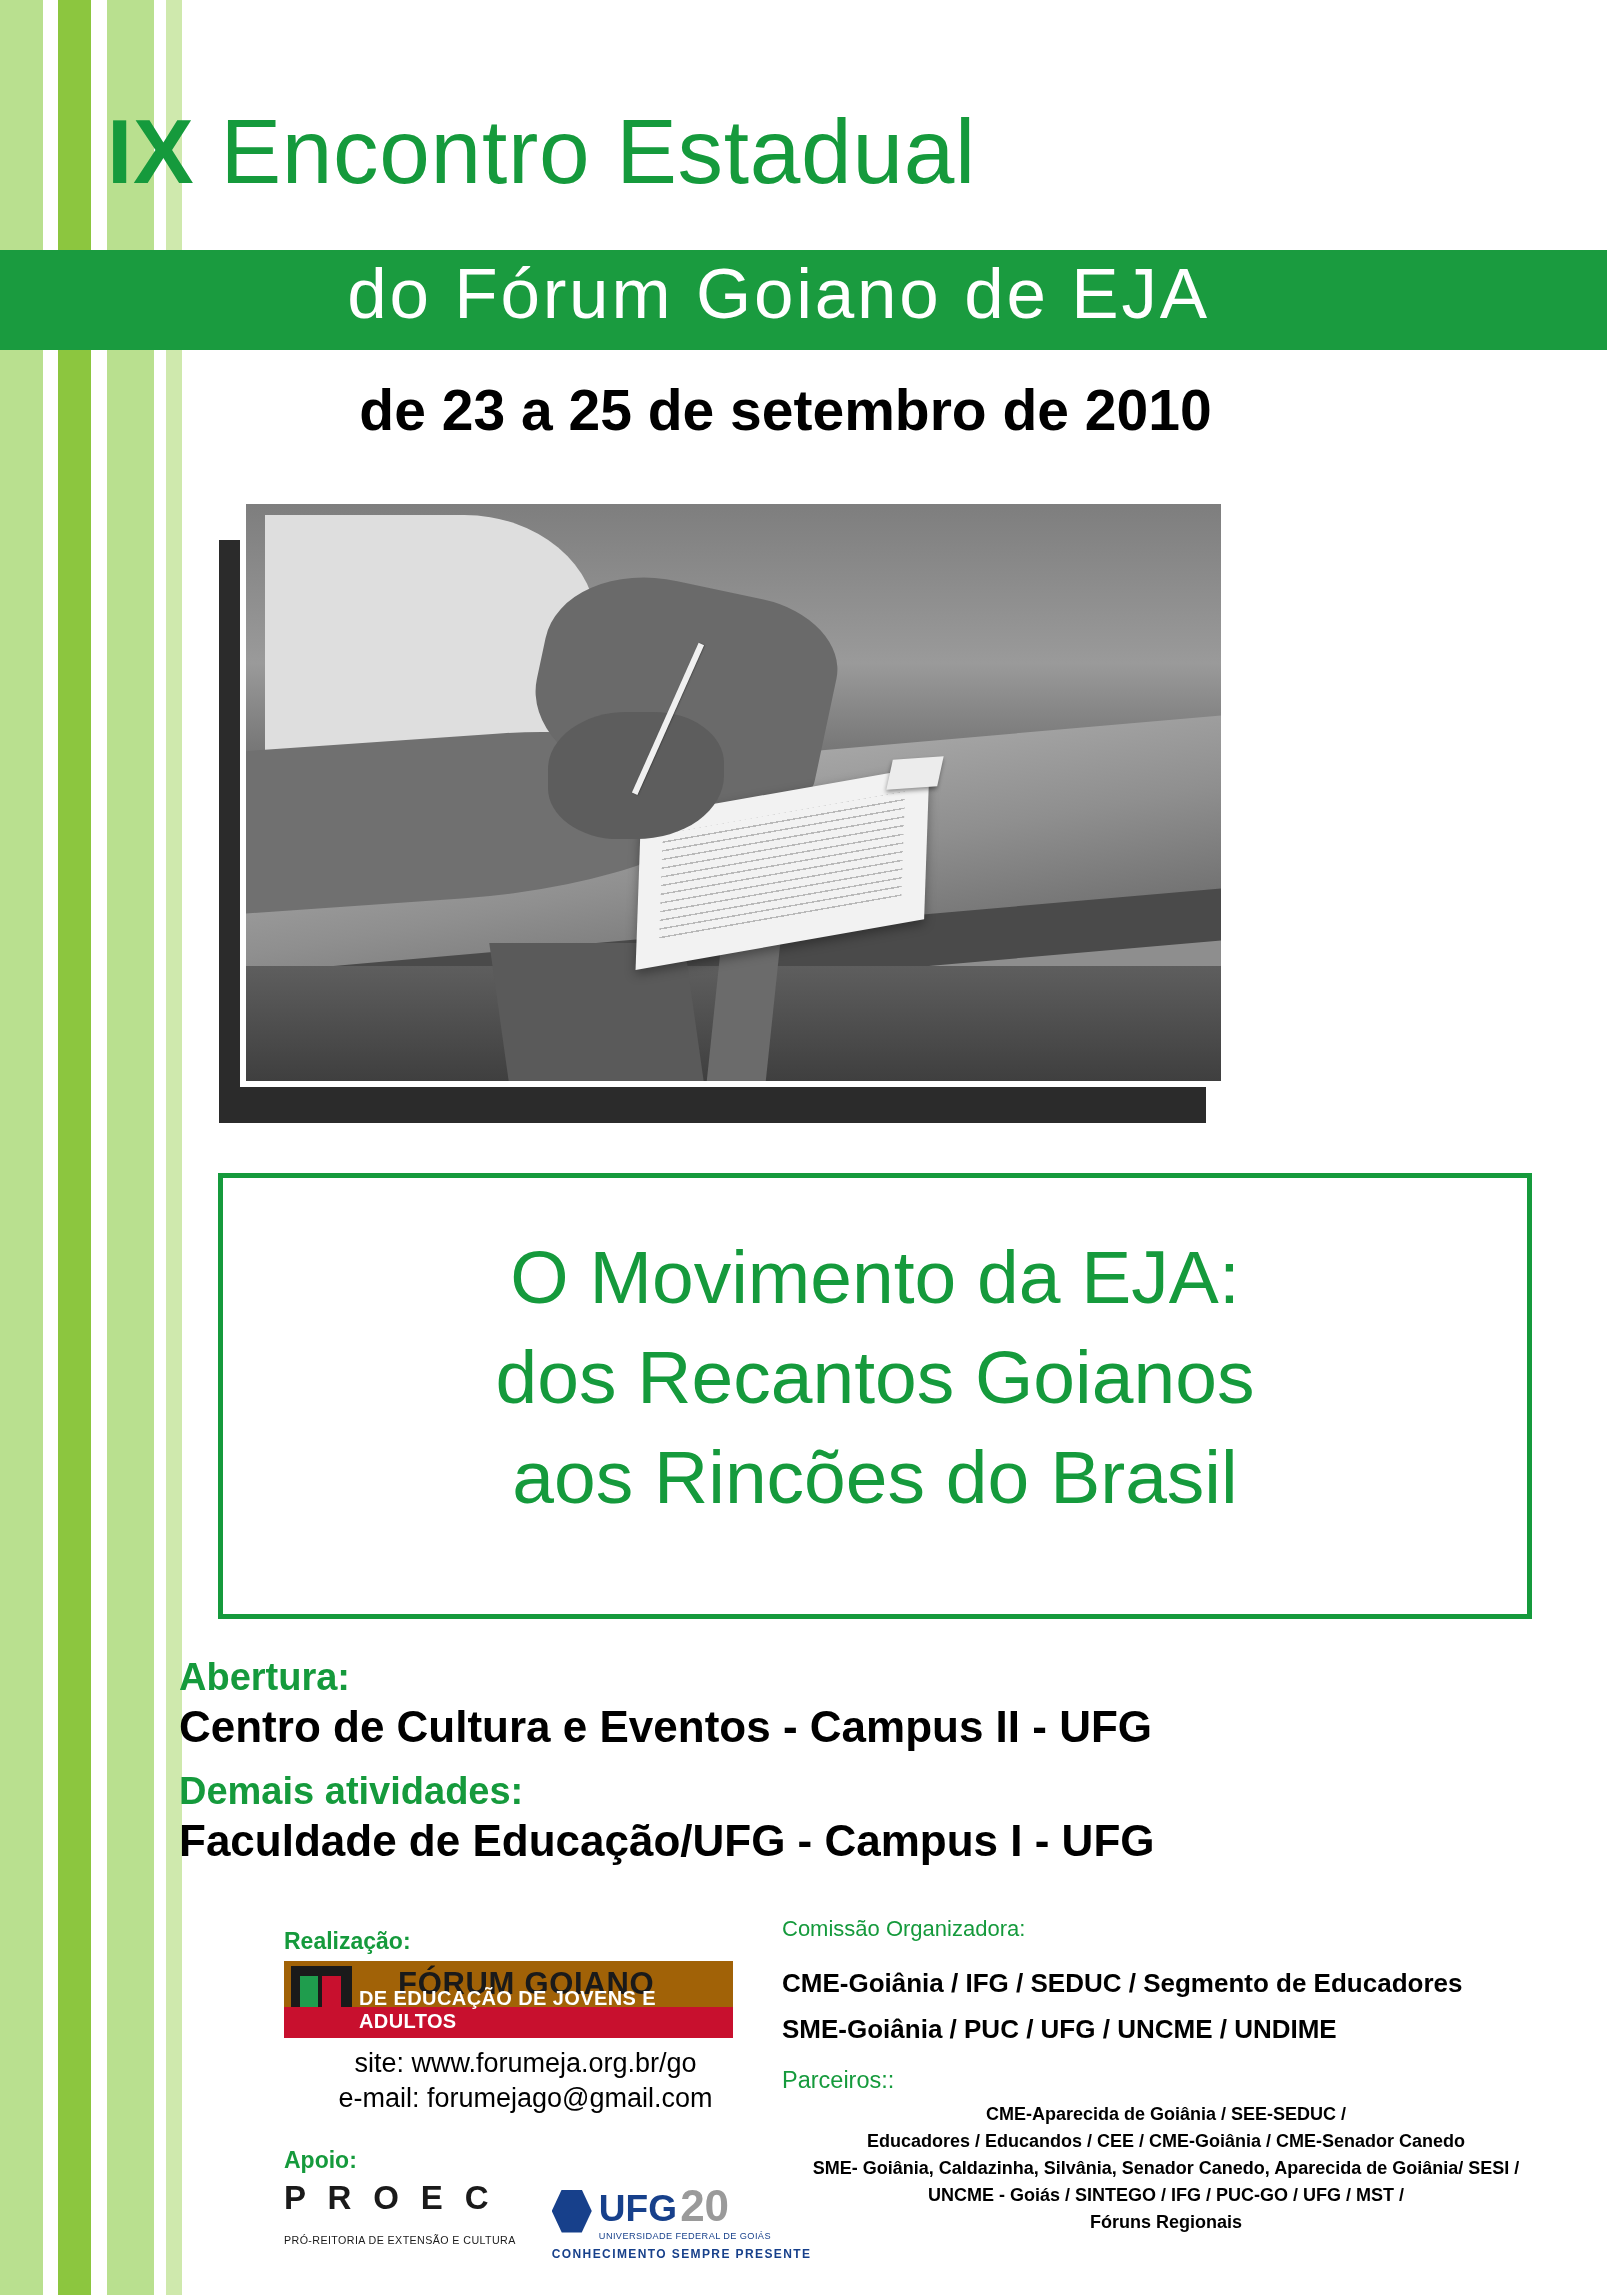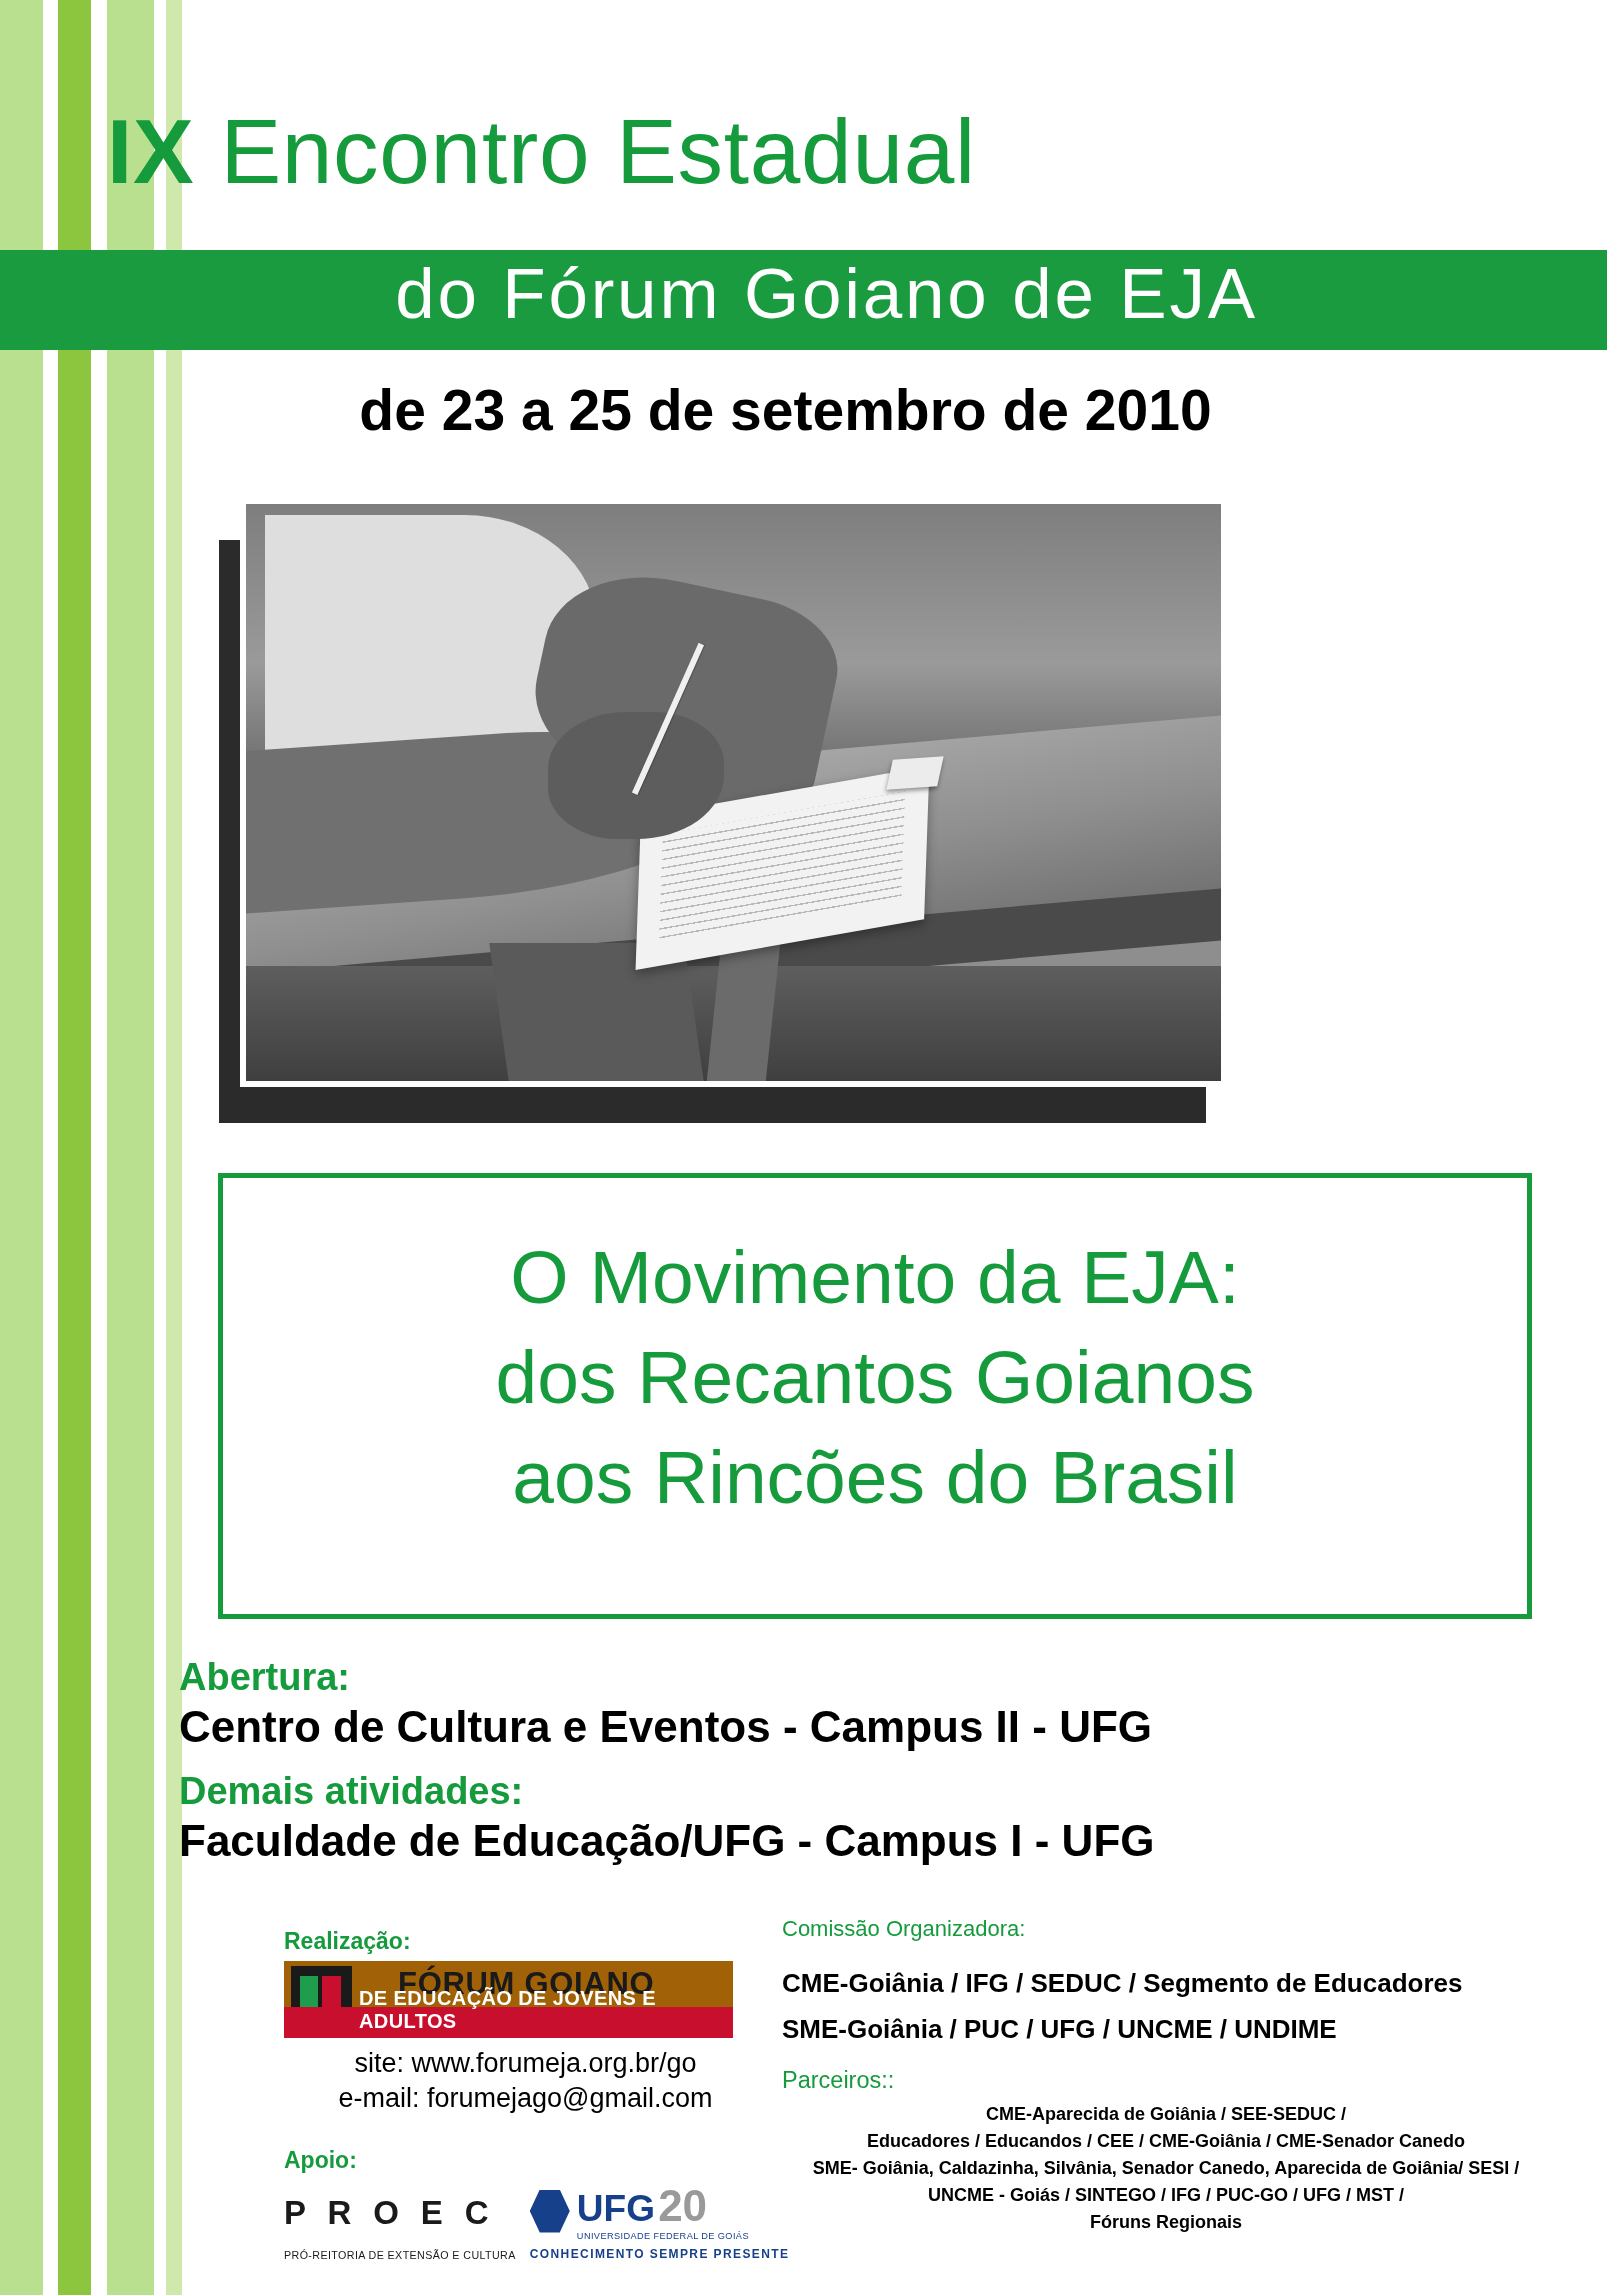--- a/index.html
+++ b/index.html
@@ -59,21 +59,20 @@
     position: absolute;
     left: 0px;
     top: 253px;
     width: 1557px;
     text-align: center;
     font-size: 71px;
     font-weight: 400;
     color: #ffffff;
     letter-spacing: 2.8px;
     white-space: nowrap;
-    padding-left: 48px;
   }
   .date-line {
     position: absolute;
     left: 0px;
     top: 377px;
     width: 1571px;
     text-align: center;
     font-size: 57px;
     font-weight: 700;
     color: #000000;
@@ -321,22 +320,22 @@
   }
   .apoio {
     position: absolute;
     left: 284px;
     top: 2147px;
     width: 540px;
   }
   .apoio .ft-head { margin-bottom: 7.1px; }
   .apoio-row {
     display: flex;
-    align-items: flex-end;
-    gap: 14px;
+    align-items: flex-start;
+    gap: 36px;
   }
   .proec {
     font-size: 33px;
     font-weight: 700;
     letter-spacing: 6.4px;
     color: #1a1a1a;
     line-height: 1;
   }
   .proec-sub {
     font-size: 10.7px;

